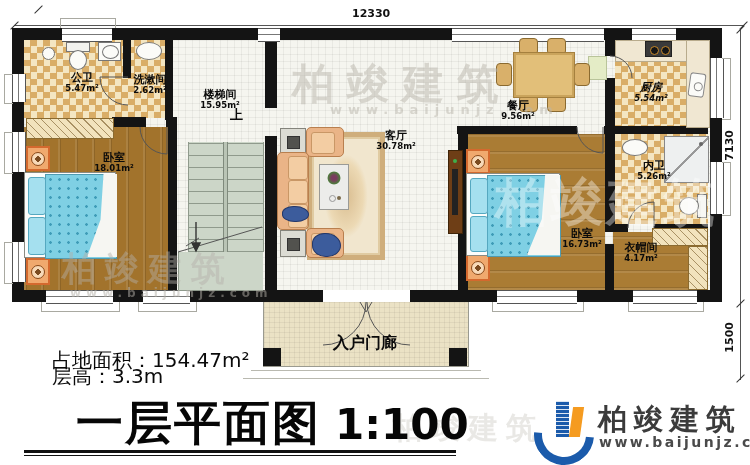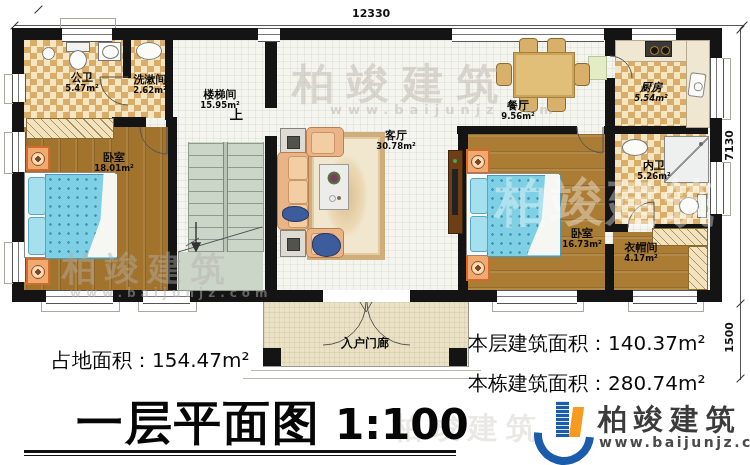--- a/index.html
+++ b/index.html
@@ -371,31 +371,28 @@
   </div>
   <div class="rlabel" style="left:582px;top:238px;">
     <div class="rname">卧室</div>
     <div class="rarea">16.73m²</div>
   </div>
   <div class="rlabel" style="left:641px;top:252px;">
     <div class="rname">衣帽间</div>
     <div class="rarea">4.17m²</div>
   </div>
   <div class="rlabel" style="left:365px;top:343px;">
-    <div class="rname" style="font-size:12px;">入户门廊</div>
+    <div class="rname" style="font-size:16px;">入户门廊</div>
   </div>
 
   <div class="stat" style="left:52px;top:326px;margin-top:21px;">
     <span>占地面积：</span><span>154.47m²</span>
   </div>
-  <div class="stat" style="left:468px;top:330px;">
-    <span>本层建筑面积：</span><span>140.37m²</span>
-  </div>
-  <div class="stat" style="left:468px;top:370px;">
-    <span>本栋建筑面积：</span><span>280.74m²</span>
+  <div class="stat" style="left:52px;top:363px;">
+    <span>层高：</span><span>3.3m</span>
   </div>
 
   <div class="title-row" style="left:28px;top:392px;margin-left:48px;">
     <span class="title-cn">一层平面图</span><span class="title-scale">1:100</span>
   </div>
   <div class="rule1" style="left:24px;top:450px;width:432px;height:3px;"></div>
   <div class="rule1" style="left:24px;top:455px;width:432px;height:1px;"></div>
 
   <div class="abs" style="left:534px;top:397px;width:58px;height:60px;">
     <span class="logo-swoosh" style="left:0px;top:8px;"></span>

